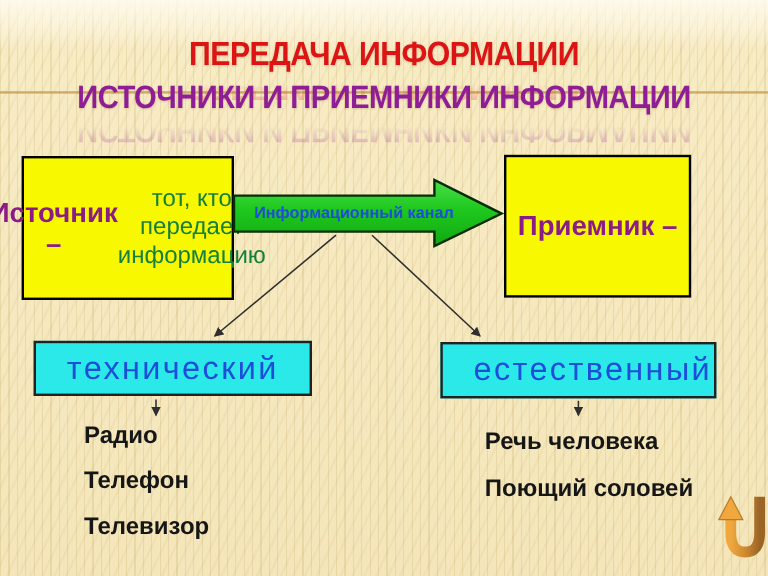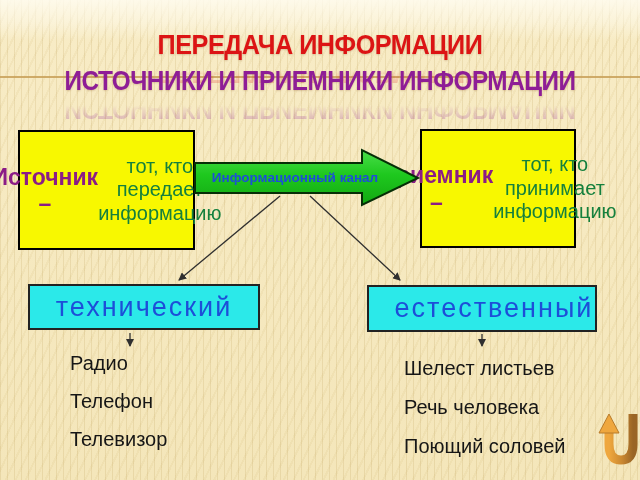--- a/index.html
+++ b/index.html
@@ -60,21 +60,21 @@
 
   .cat-box{
     position:absolute;background:#2be9e9;border:2px solid #222;
     display:flex;justify-content:center;align-items:center;
     box-sizing:border-box;color:#1d4ed8;
     font-size:27px;letter-spacing:2px;
   }
   #tech-box{left:28px;top:284px;width:232px;height:46px;}
   #nat-box{left:367px;top:285px;width:230px;height:47px;padding-left:24px;}
 
-  .item-list{position:absolute;font-weight:normal;color:#161616;font-size:20px;}
+  .item-list{position:absolute;font-weight:bold;color:#161616;font-size:20px;}
   #tech-list{left:70px;top:351px;}
   #nat-list{left:404px;top:356px;}
   .item-list .li{height:38px;line-height:24px;white-space:nowrap;}
   #nat-list .li{height:39px;}
 
   #nav-arrow{position:absolute;left:592px;top:408px;width:48px;height:62px;cursor:pointer;}
 </style>
 </head>
 <body>
 
@@ -98,21 +98,20 @@
   <line x1="482" y1="334" x2="482" y2="346" stroke="#2f2f2f" stroke-width="1.3" marker-end="url(#ah)"></line>
 </svg>
 
 <div class="info-box" id="source-box">
   <div class="heading">Источник –</div>
   <div class="desc">тот, кто передает информацию</div>
 </div>
 
 <div class="info-box" id="receiver-box">
   <div class="heading">Приемник –</div>
-  <div class="desc">тот, кто принимает информацию</div>
 </div>
 
 <svg id="channel-arrow-svg" viewBox="0 0 230 64" xmlns="http://www.w3.org/2000/svg">
   <defs>
     <linearGradient id="gg" x1="0" y1="0" x2="0" y2="1">
       <stop offset="0" stop-color="#4ade4a"></stop>
       <stop offset="0.45" stop-color="#1ec81e"></stop>
       <stop offset="1" stop-color="#12a812"></stop>
     </linearGradient>
   </defs>
@@ -127,21 +126,20 @@
   <span>естественный</span>
 </div>
 
 <div class="item-list" id="tech-list">
   <div class="li">Радио</div>
   <div class="li">Телефон</div>
   <div class="li">Телевизор</div>
 </div>
 
 <div class="item-list" id="nat-list">
-  <div class="li">Шелест листьев</div>
   <div class="li">Речь человека</div>
   <div class="li">Поющий соловей</div>
 </div>
 
 <svg id="nav-arrow" viewBox="0 0 48 62" xmlns="http://www.w3.org/2000/svg">
   <defs>
     <linearGradient id="og" x1="0" y1="0" x2="1" y2="0">
       <stop offset="0" stop-color="#efa73e"></stop>
       <stop offset="0.55" stop-color="#c98730"></stop>
       <stop offset="1" stop-color="#9a6526"></stop>

